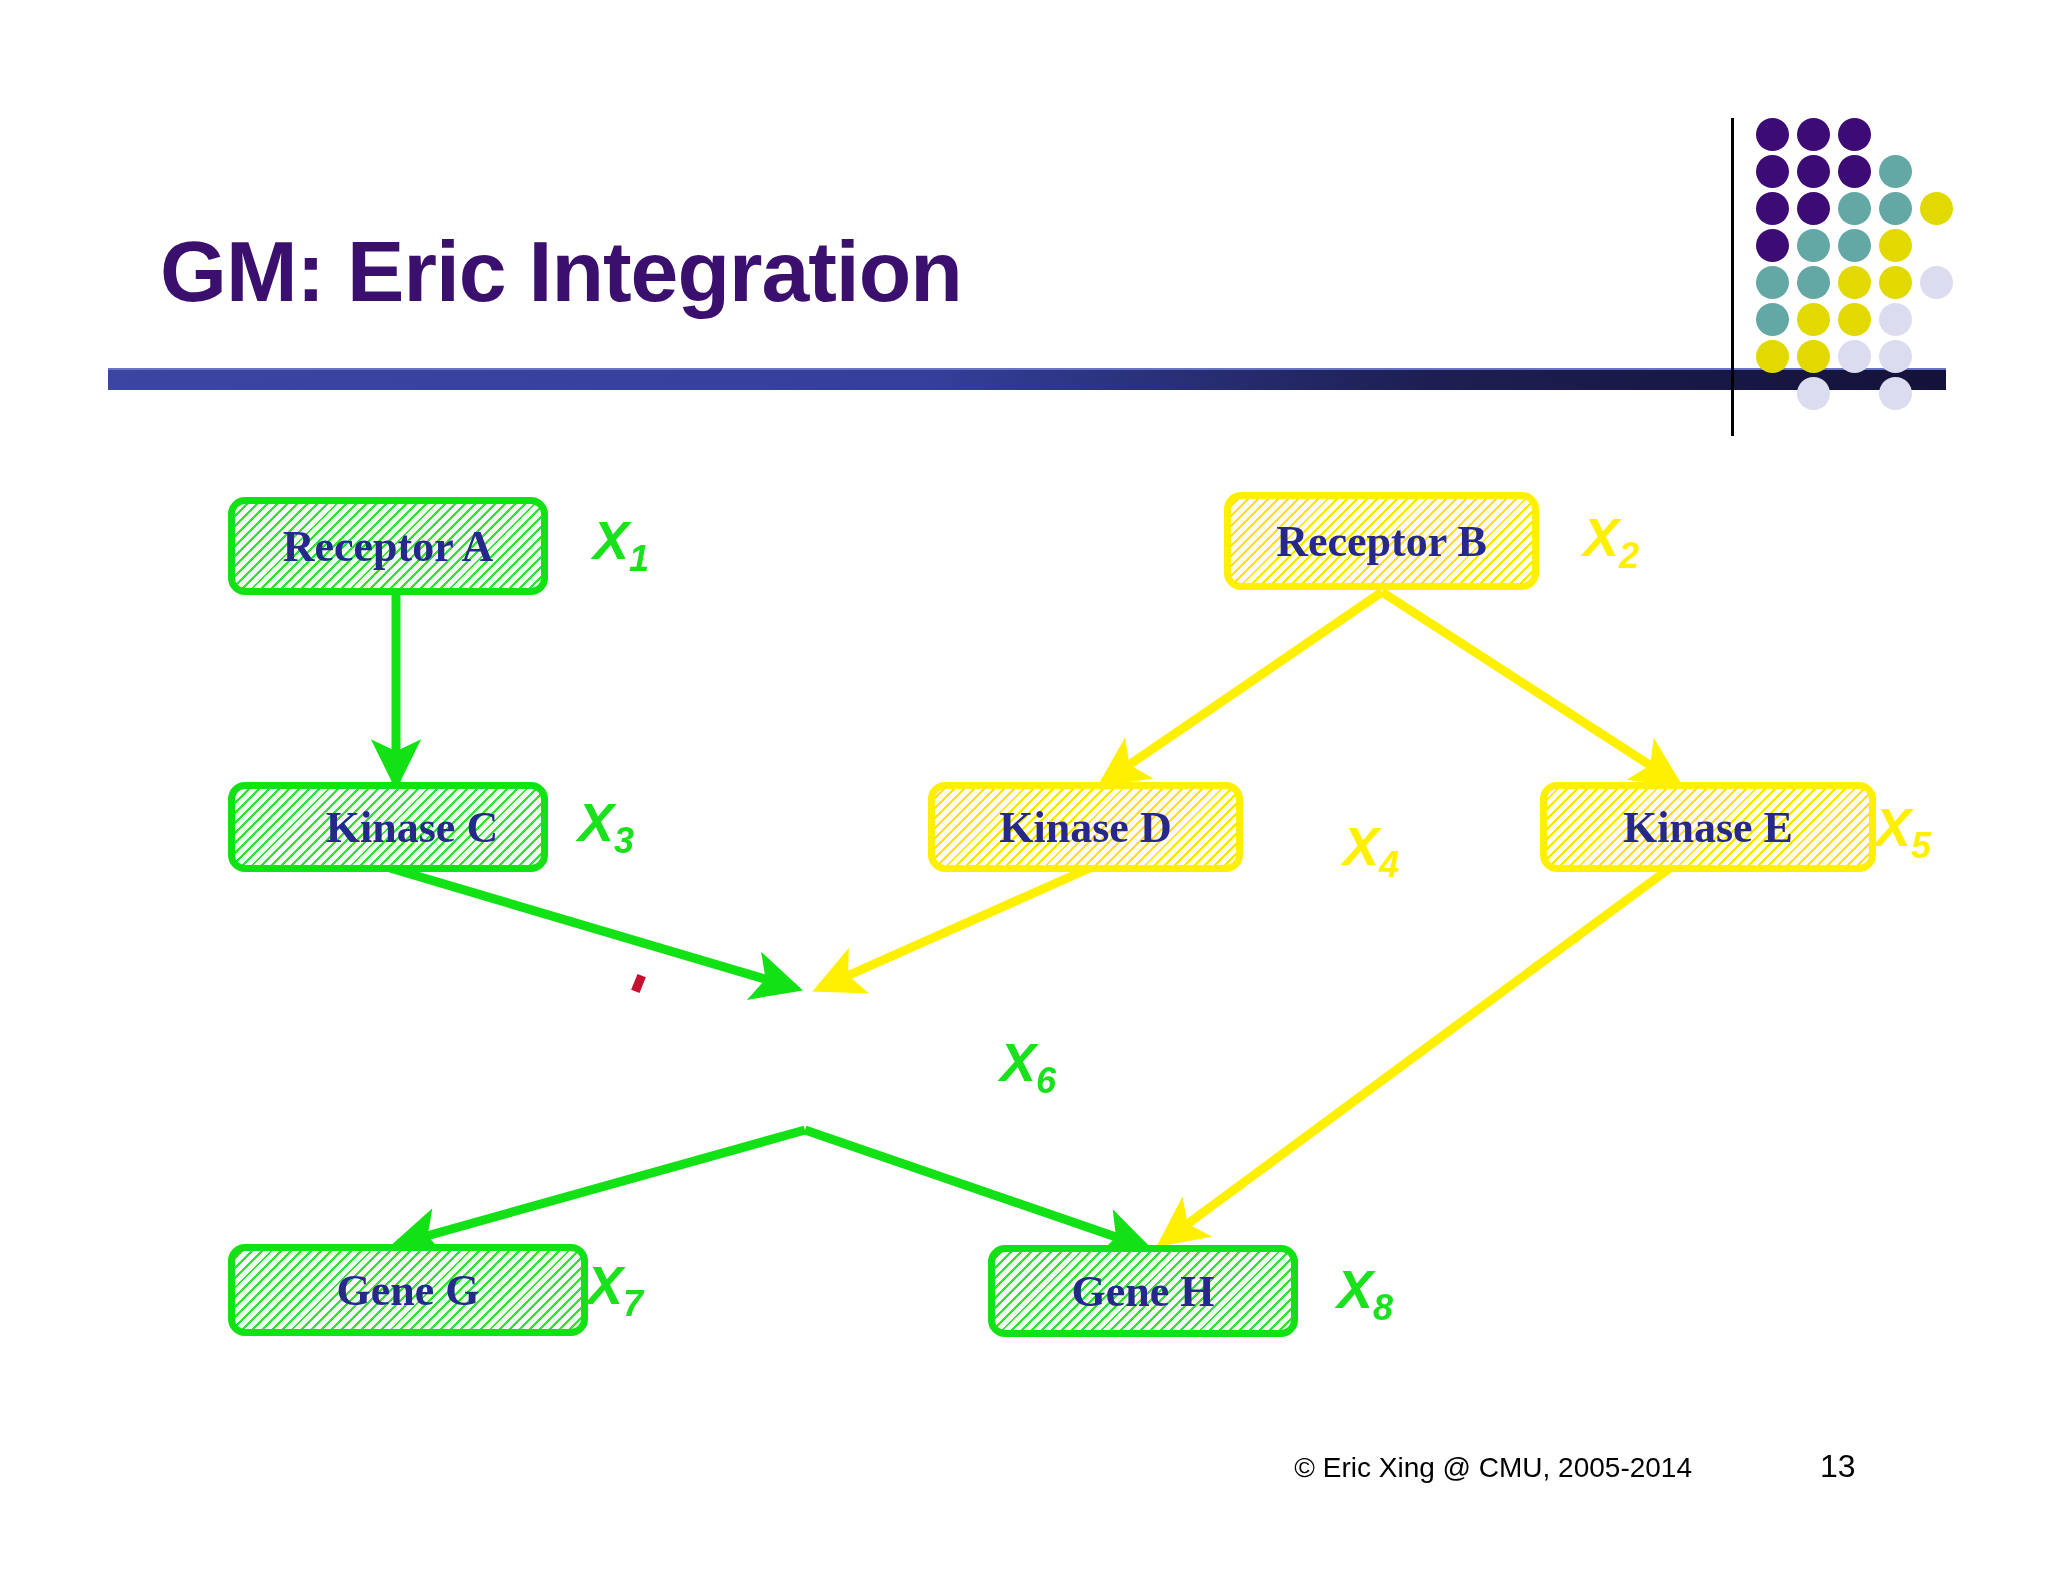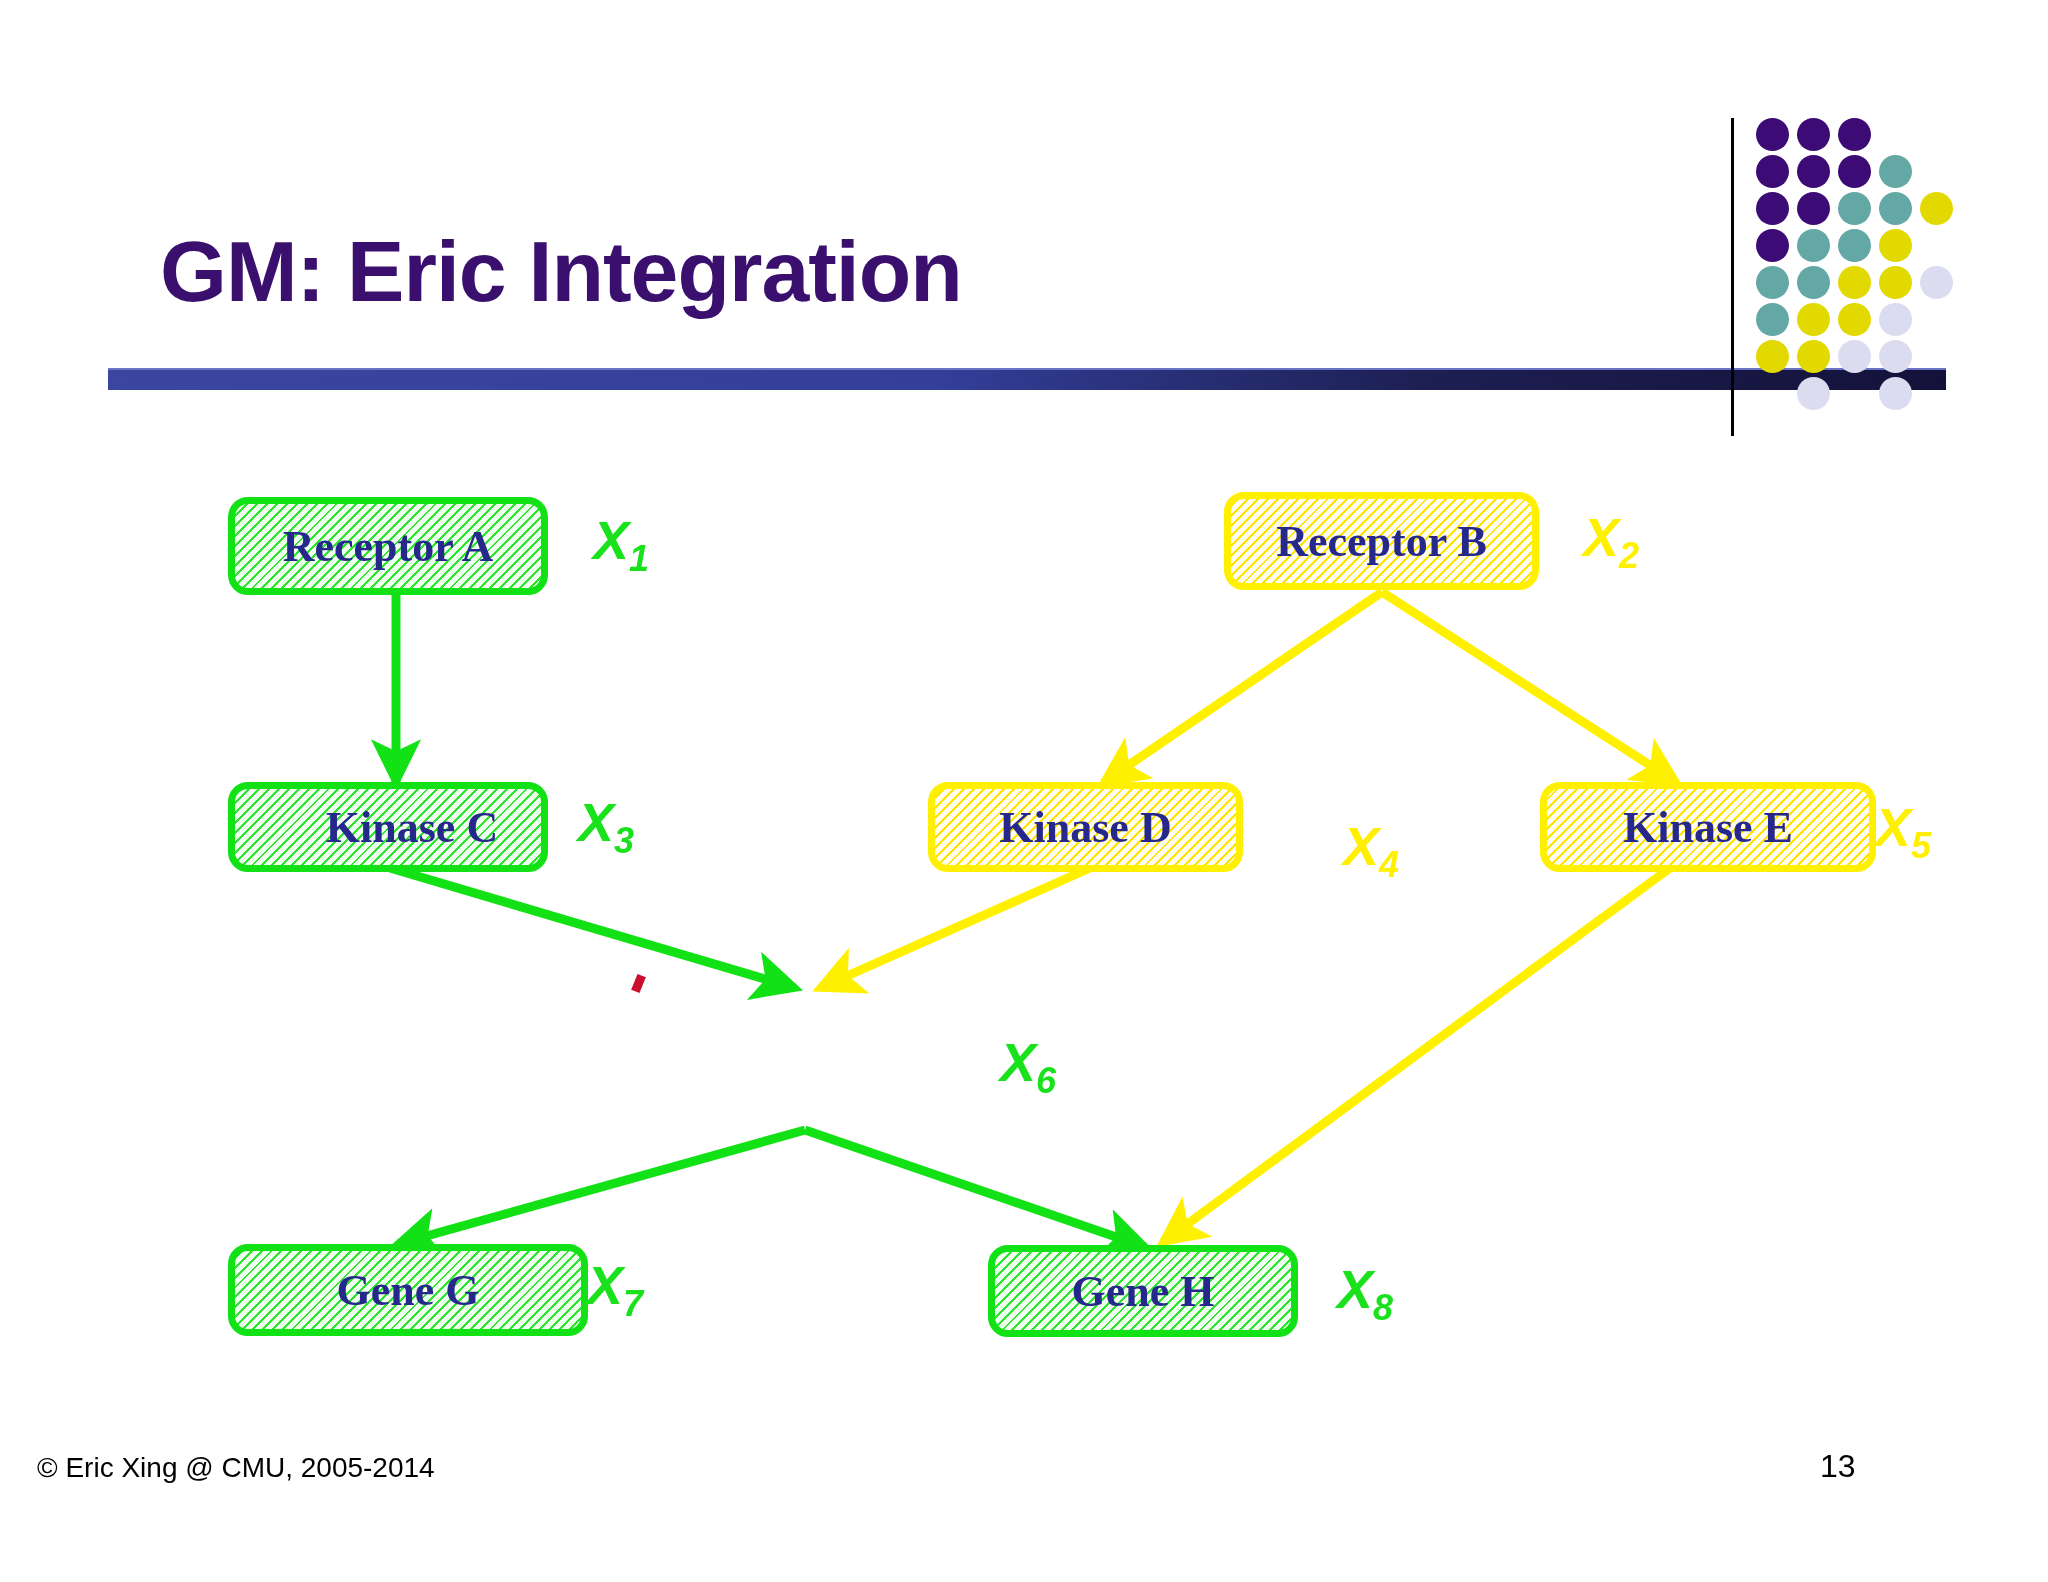--- a/index.html
+++ b/index.html
@@ -105,21 +105,21 @@
   }
   .node.yellow {
     border: 7px solid #fff000;
     background-color: #fffdf0;
     background-image: repeating-linear-gradient(
         -45deg,
         #ffe400 0px, #ffe400 2px,
         rgba(255,255,255,0) 2px, rgba(255,255,255,0) 7px);
     justify-content: center;
   }
-  .node.align-mid { align-items: center; }
+  .node.align-mid { align-items: center; border-radius: 17px; }
   .node.align-top { align-items: flex-start; padding-top: 22px; }
 
   .var-label {
     position: absolute;
     font-family: "Liberation Sans", sans-serif;
     font-weight: bold;
     font-style: italic;
     font-size: 54px;
     white-space: nowrap;
     line-height: 1;
@@ -141,25 +141,24 @@
     background: #c8102e;
     transform: rotate(22deg);
   }
 
   
   #footer-credit {
     position: absolute;
     left: 0;
     top: 1452px;
     width: 1692px;
-    text-align: left;
+    text-align: right;
     font-family: "Liberation Sans", sans-serif;
     font-size: 28px;
     color: #000000;
-    margin-left: 37px;
   }
   #page-number {
     position: absolute;
     left: 1820px;
     top: 1448px;
     font-family: "Liberation Sans", sans-serif;
     font-size: 32px;
     color: #000000;
   }
 </style>

